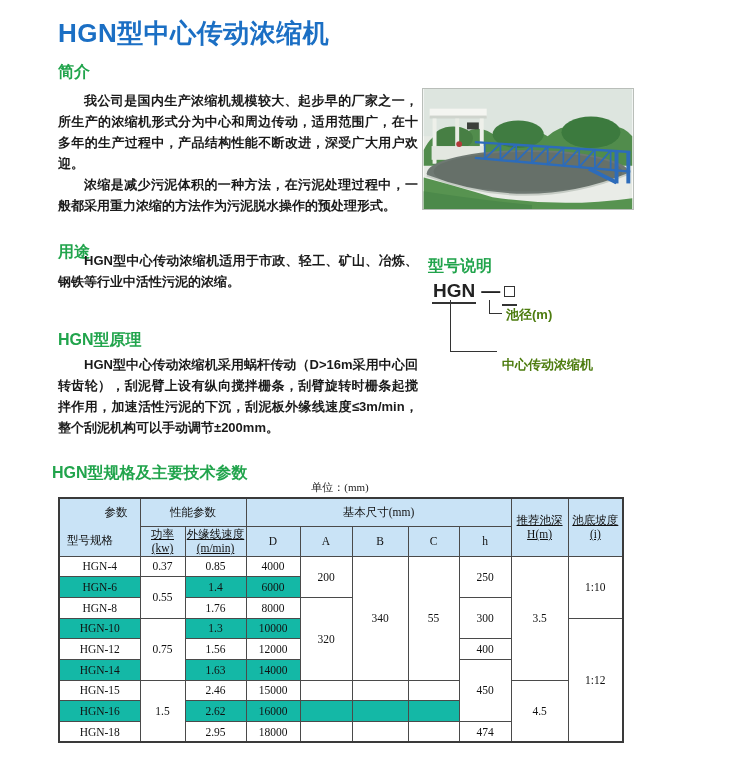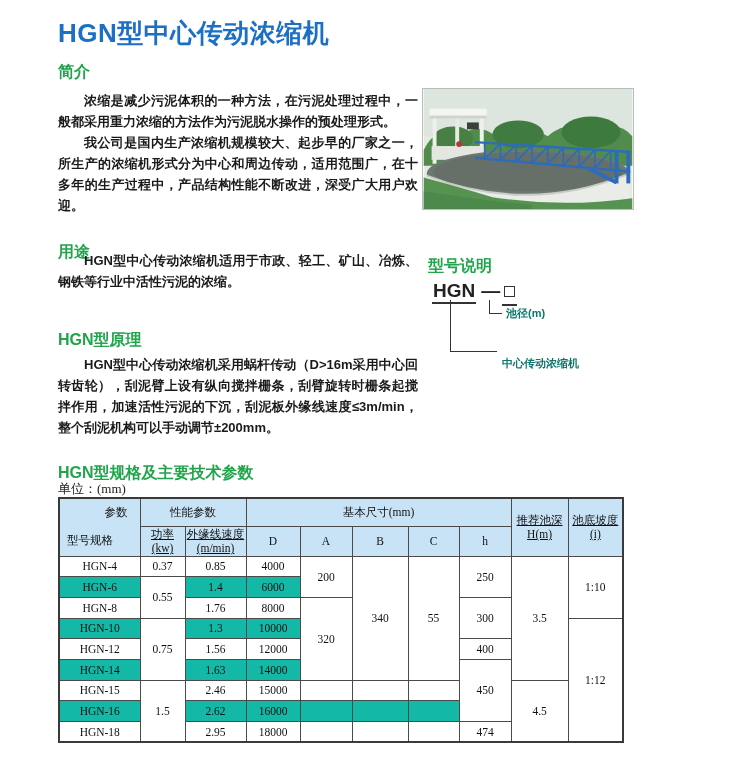--- a/index.html
+++ b/index.html
@@ -21,26 +21,26 @@
 
   
   .model-row { position:absolute; left:432px; top:280px; font-size:19px; font-weight:bold; color:#222; }
   .model-prefix { border-bottom:2px solid #333; padding:0 1px 1px 1px; }
   .model-dash { margin:0 2px 0 5px; }
   .model-boxwrap { border-bottom:2px solid #333; padding:0 2px 2px 2px; display:inline-block; }
   .model-box { display:inline-block; width:11px; height:11px; border:1.5px solid #333; vertical-align:middle; }
   .l-line { position:absolute; border-left:1.5px solid #333; border-bottom:1.5px solid #333; }
   .line-diameter { left:489px; top:300px; width:13px; height:14px; }
   .line-machine  { left:450px; top:300px; width:47px; height:52px; }
-  .diagram-label { position:absolute; font-size:11px; font-weight:600; color:#0f766e; }
+  .diagram-label { position:absolute; font-size:13px; font-weight:600; color:#4d7c0f; }
   .label-diameter { left:506px; top:306px; }
   .label-machine  { left:502px; top:356px; }
 
-  .unit-note { position:absolute; left:58px; top:480px; width:564px; text-align:left;
-               font-size:13px; color:#222; font-family:"Liberation Serif", serif; }
+  .unit-note { position:absolute; left:58px; top:480px; width:564px; text-align:center;
+               font-size:11px; color:#222; font-family:"Liberation Serif", serif; }
 
   
   table.spec { position:absolute; left:58px; top:497px; width:564px;
                border-collapse:collapse; table-layout:fixed;
                font-family:"Liberation Serif", serif; font-size:11.5px; color:#111;
                border:2px solid #3a3a3a; }
   .spec th, .spec td { border:1px solid #4a4a4a; text-align:center; vertical-align:middle; padding:0; }
   .spec thead th { background:#c9e3f6; font-weight:normal; font-size:11.5px; }
   .spec thead tr.hr1 { height:28px; }
   .spec thead tr.hr2 { height:30px; }
@@ -57,22 +57,22 @@
 </style>
 </head>
 <body>
 
 <div class="page">
 
   <div class="title">HGN型中心传动浓缩机</div>
 
   <div class="h-green" style="left:58px; top:62px;">简介</div>
   <div class="para" style="left:58px; top:90px;">
+    <p>我公司是国内生产浓缩机规模较大、起步早的厂家之一，所生产的浓缩机形式分为中心和周边传动，适用范围广，在十多年的生产过程中，产品结构性能不断改进，深受广大用户欢迎。</p>
     <p>浓缩是减少污泥体积的一种方法，在污泥处理过程中，一般都采用重力浓缩的方法作为污泥脱水操作的预处理形式。</p>
-    <p>我公司是国内生产浓缩机规模较大、起步早的厂家之一，所生产的浓缩机形式分为中心和周边传动，适用范围广，在十多年的生产过程中，产品结构性能不断改进，深受广大用户欢迎。</p>
   </div>
 
   <svg class="photo" viewBox="0 0 212 122" xmlns="http://www.w3.org/2000/svg">
     <rect x="0" y="0" width="212" height="122" fill="#e6eae4"></rect>
     <rect x="0" y="0" width="212" height="48" fill="#dde5df"></rect>
     <g>
       <path d="M0,62 Q14,34 34,52 Q52,30 76,50 Q100,32 126,48 Q150,28 176,46 Q196,30 212,48 L212,78 L0,78 Z" fill="#518c4c"></path>
       <ellipse cx="96" cy="46" rx="26" ry="14" fill="#407c41"></ellipse>
       <ellipse cx="170" cy="44" rx="30" ry="16" fill="#3c7a3e"></ellipse>
       <ellipse cx="30" cy="50" rx="20" ry="12" fill="#477f44"></ellipse>
@@ -139,21 +139,21 @@
   <div class="l-line line-diameter"></div>
   <div class="diagram-label label-diameter">池径(m)</div>
   <div class="l-line line-machine"></div>
   <div class="diagram-label label-machine">中心传动浓缩机</div>
 
   <div class="h-green" style="left:58px; top:330px;">HGN型原理</div>
   <div class="para" style="left:58px; top:354px;">
     <p>HGN型中心传动浓缩机采用蜗杆传动（D&gt;16m采用中心回转齿轮），刮泥臂上设有纵向搅拌栅条，刮臂旋转时栅条起搅拌作用，加速活性污泥的下沉，刮泥板外缘线速度≤3m/min，整个刮泥机构可以手动调节±200mm。</p>
   </div>
 
-  <div class="h-green" style="left:58px; top:463px;">HGN型规格及主要技术参数</div>
+  <div class="h-green" style="left:52px; top:463px;">HGN型规格及主要技术参数</div>
   <div class="unit-note">单位：(mm)</div>
 
   <table class="spec">
     <colgroup>
       <col style="width:81px">
         <col style="width:45px">
         <col style="width:61px">
       <col style="width:54px">
         <col style="width:52px">
         <col style="width:56px">

